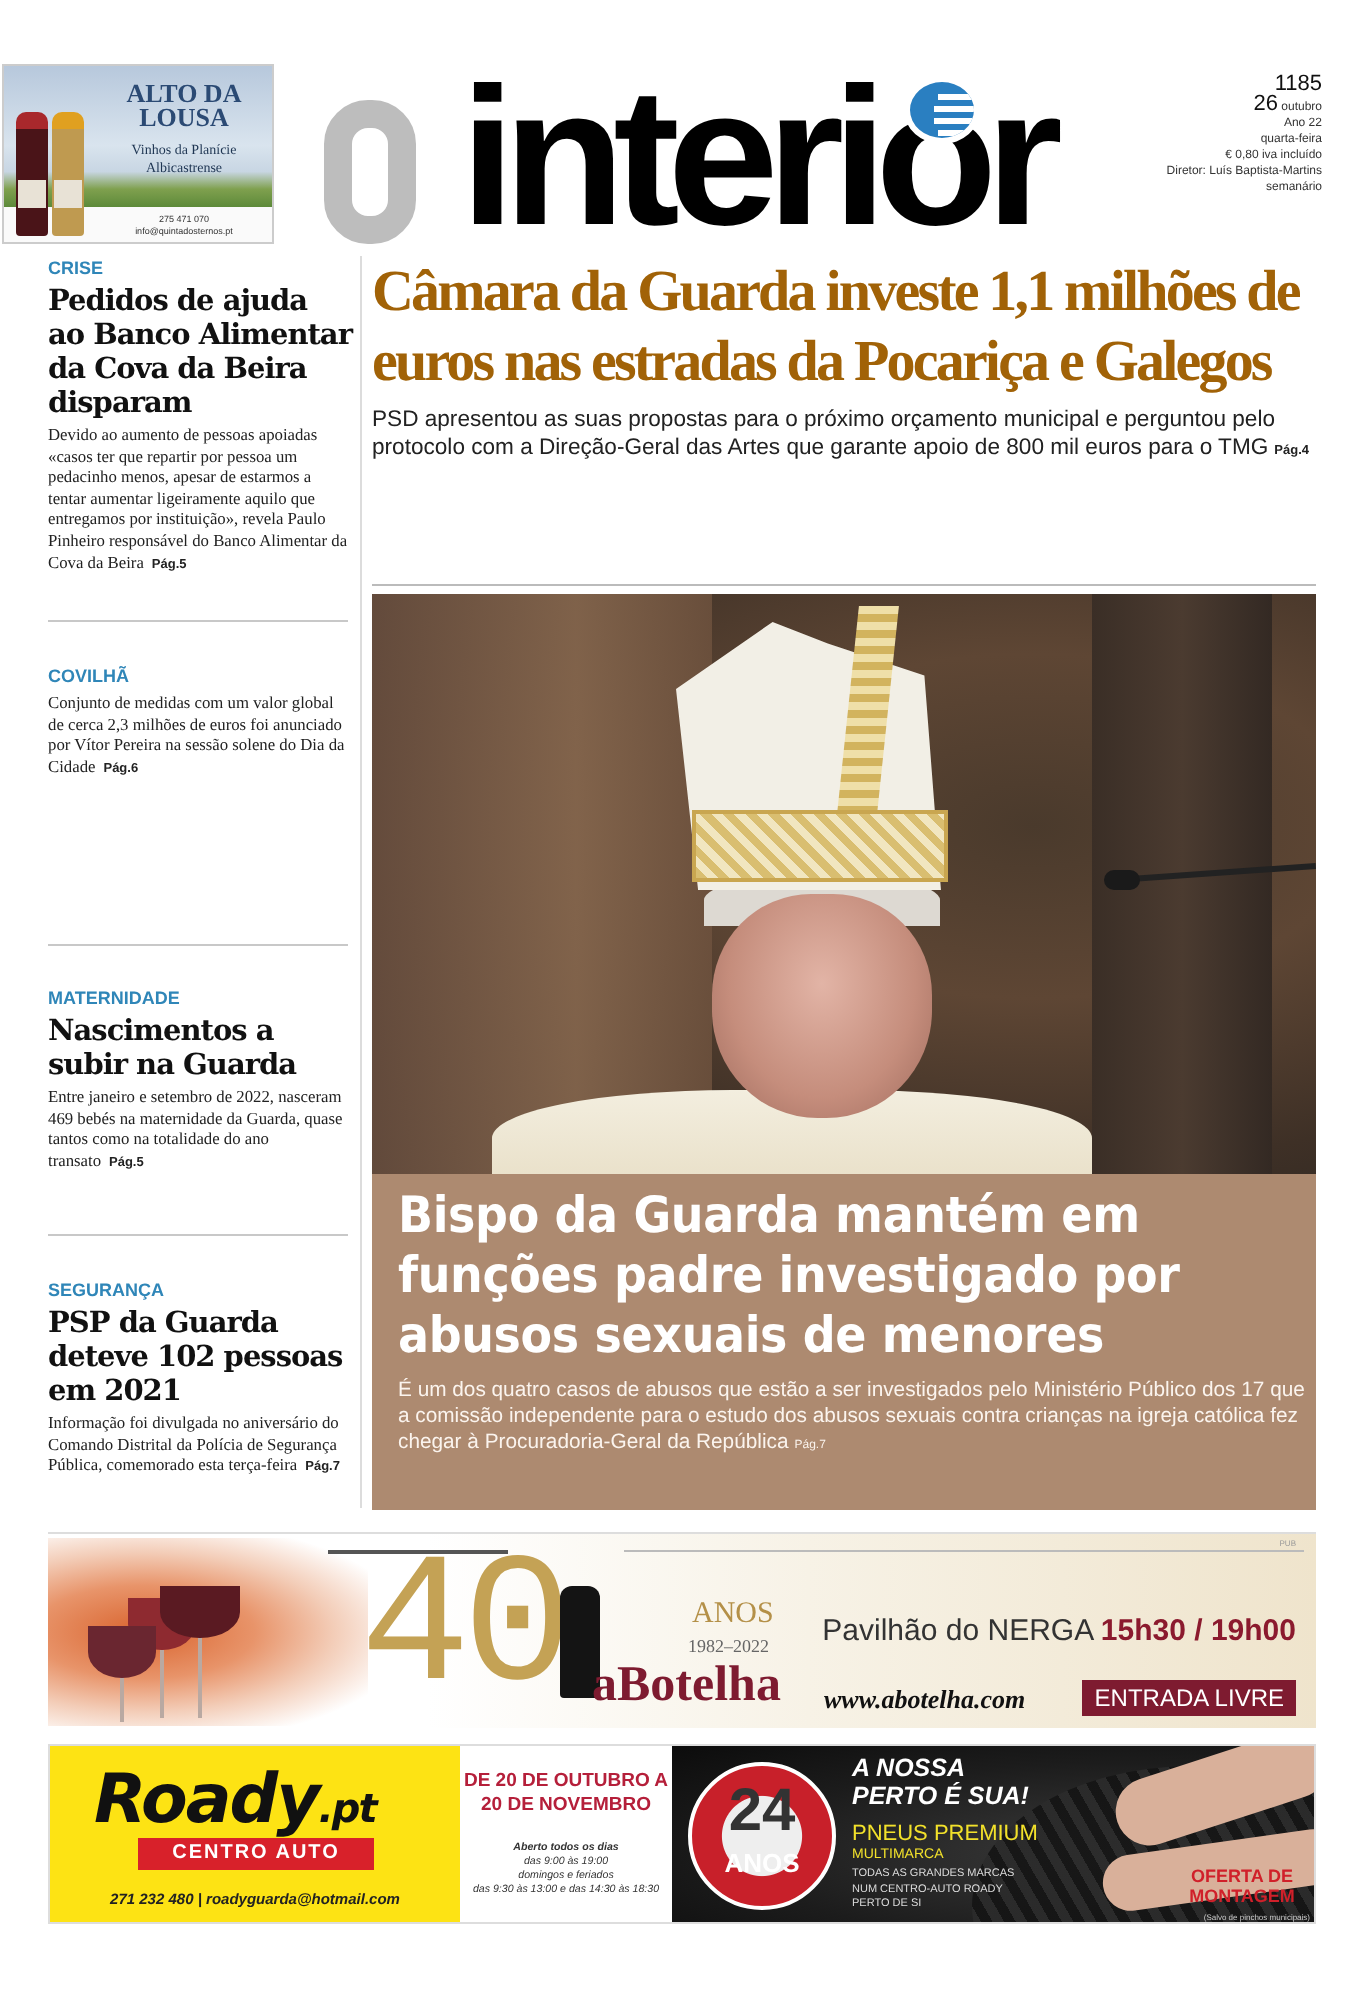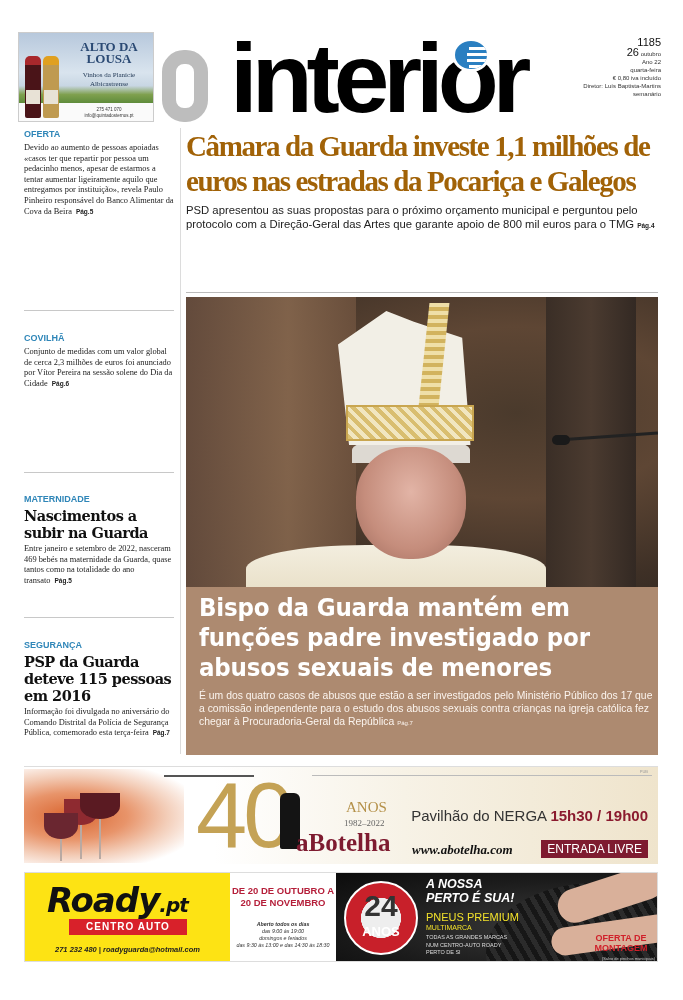--- a/index.html
+++ b/index.html
@@ -1,20 +1,20 @@
 <!DOCTYPE html>
 <html><head>
 <meta charset="utf-8">
 <style>
   * { margin: 0; padding: 0; box-sizing: border-box; }
   html, body { width: 683px; height: 1000px; background: #ffffff; overflow: hidden; }
   body { position: relative; font-family: "Liberation Sans", sans-serif; color: #111; }
 
   
-  .ad-top { position: absolute; left: 18px; top: 32px; width: 136px; height: 90px; border: 1px solid #ccc;
+  .ad-top { position: absolute; left: 1px; top: 32px; width: 136px; height: 90px; border: 1px solid #ccc;
     background: linear-gradient(180deg, #b7c8dc 0%, #d9e4ee 45%, #c8d6e3 60%, #7fa04e 70%, #5d8a3a 80%, #fafafa 80%); overflow: hidden; }
   .ad-top .bottle { position: absolute; bottom: 3px; width: 16px; height: 62px; border-radius: 5px 5px 2px 2px; }
   .ad-top .bottle.red { left: 6px; background: linear-gradient(180deg, #a8282c 0 14%, #4a1418 14% 100%); }
   .ad-top .bottle.white { left: 24px; background: linear-gradient(180deg, #e0a020 0 14%, #bf9a50 14% 100%); }
   .ad-top .bottle .lbl { position: absolute; left: 1px; right: 1px; top: 34px; height: 14px; background: #e8e2d6; }
   .ad-top .title { position: absolute; left: 46px; top: 8px; width: 88px; text-align: center; font-family: "Liberation Serif", serif; font-weight: bold; font-size: 13px; line-height: 12px; color: #2b4a74; }
   .ad-top .sub { position: absolute; left: 46px; top: 38px; width: 88px; text-align: center; font-family: "Liberation Serif", serif; font-size: 7px; line-height: 9px; color: #1e3552; }
   .ad-top .contact { position: absolute; left: 46px; top: 74px; width: 88px; text-align: center; font-size: 4.5px; line-height: 6px; color: #333; }
 
   
@@ -61,21 +61,21 @@
   .overlay h2 { font-family: "DejaVu Sans", sans-serif; font-weight: bold; font-size: 25px; line-height: 30px; color: #fff; letter-spacing: -0.2px; transform: scaleX(.92); transform-origin: left; width: 510px; }
   .overlay p { font-size: 10.4px; line-height: 13px; color: #fbf4ee; margin-top: 6px; width: 460px; }
   .overlay p .pg { font-size: 6px; margin-left: 3px; }
 
   
   .ad-bot { position: absolute; left: 24px; top: 766px; width: 634px; height: 98px; background: linear-gradient(90deg, #fff 0%, #fff 30%, #f7f2e6 60%, #efe4cc 100%); border-top: 1px solid #ddd; overflow: hidden; }
   .ad-bot .art { position: absolute; left: 0; top: 2px; width: 160px; height: 94px; background: radial-gradient(ellipse at 30% 50%, #d9642e 0%, #e8946a 35%, #f3cdb8 60%, rgba(255,255,255,0) 85%); }
   .ad-bot .glass { position: absolute; width: 34px; height: 26px; border-radius: 0 0 50% 50%; }
   .ad-bot .stem { position: absolute; width: 2px; background: #b9a9a2; }
   .ad-bot .topline { position: absolute; top: 8px; height: 2px; background: #555; }
-  .ad-bot .forty { position: absolute; left: 172px; top: 0px; font-family: Liberation Sans, sans-serif; font-size: 92px; line-height: 96px; color: #c4a255; letter-spacing: -4px; }
+  .ad-bot .forty { position: absolute; left: 156px; top: 0px; font-family: Liberation Mono, monospace; font-size: 92px; line-height: 96px; color: #c4a255; letter-spacing: -4px; }
   .ad-bot .bottle { position: absolute; left: 256px; top: 26px; width: 20px; height: 56px; background: #141414; border-radius: 6px 6px 2px 2px; }
   .ad-bot .anos { position: absolute; left: 322px; top: 32px; font-family: "Liberation Serif", serif; font-size: 15px; color: #b49048; }
   .ad-bot .years { position: absolute; left: 320px; top: 51px; font-family: "Liberation Serif", serif; font-size: 9px; color: #666; }
   .ad-bot .brand { position: absolute; left: 272px; top: 62px; font-family: "Liberation Serif", serif; font-weight: bold; font-size: 25px; color: #7e1b30; line-height: 28px; }
   .ad-bot .city { position: absolute; right: 10px; top: 14px; font-weight: bold; font-size: 24px; line-height: 26px; color: #111; letter-spacing: -0.5px; }
   .ad-bot .city span { color: #8b1a2e; }
   .ad-bot .venue { position: absolute; right: 10px; top: 40px; font-size: 15px; color: #333; }
   .ad-bot .venue b { color: #8b1a2e; }
   .ad-bot .prov { position: absolute; right: 10px; top: 56px; font-size: 14px; color: #7e1b30; }
   .ad-bot .url { position: absolute; left: 388px; top: 75px; font-family: "Liberation Serif", serif; font-style: italic; font-weight: bold; font-size: 13px; color: #111; }
@@ -140,41 +140,42 @@
   <div class="num">1185</div>
   <div><span class="day">26</span> <span>outubro</span></div>
   <div>Ano 22</div>
   <div>quarta-feira</div>
   <div>€ 0,80 iva incluído</div>
   <div>Diretor: Luís Baptista-Martins</div>
   <div>semanário</div>
 </div>
 
 <div class="story" style="top:129px">
-  <div class="cat">OFERTA</div>
+  <div class="cat">CRISE</div>
+  <h3>Pedidos de ajuda ao Banco Alimentar da Cova da Beira disparam</h3>
   <p><span>Devido ao aumento de pessoas apoiadas «casos ter que repartir por pessoa um pedacinho menos, apesar de estarmos a tentar aumentar ligeiramente aquilo que entregamos por instituição», revela Paulo Pinheiro responsável do Banco Alimentar da Cova da Beira</span><span class="pg">Pág.5</span></p>
 </div>
 <div class="sep" style="top:310px"></div>
 
 <div class="story" style="top:333px">
   <div class="cat">COVILHÃ</div>
   <p><span>Conjunto de medidas com um valor global de cerca 2,3 milhões de euros foi anunciado por Vítor Pereira na sessão solene do Dia da Cidade</span><span class="pg">Pág.6</span></p>
 </div>
 <div class="sep" style="top:472px"></div>
 
 <div class="story" style="top:494px">
   <div class="cat">MATERNIDADE</div>
   <h3>Nascimentos a subir na Guarda</h3>
   <p><span>Entre janeiro e setembro de 2022, nasceram 469 bebés na maternidade da Guarda, quase tantos como na totalidade do ano transato</span><span class="pg">Pág.5</span></p>
 </div>
 <div class="sep" style="top:617px"></div>
 
 <div class="story" style="top:640px">
   <div class="cat">SEGURANÇA</div>
-  <h3>PSP da Guarda deteve 115 pessoas em 2016</h3>
+  <h3>PSP da Guarda deteve 102 pessoas em 2021</h3>
   <p><span>Informação foi divulgada no aniversário do Comando Distrital da Polícia de Segurança Pública, comemorado esta terça-feira</span><span class="pg">Pág.7</span></p>
 </div>
 
 <div class="vline"></div>
 
 <div class="lead">
   <h1>Câmara da Guarda investe 1,1 milhões de euros nas estradas da Pocariça e Galegos</h1>
   <p><span>PSD apresentou as suas propostas para o próximo orçamento municipal e perguntou pelo protocolo com a Direção-Geral das Artes que garante apoio de 800 mil euros para o TMG</span><span class="pg">Pág.4</span></p>
 </div>
 <div class="lead-line"></div>

